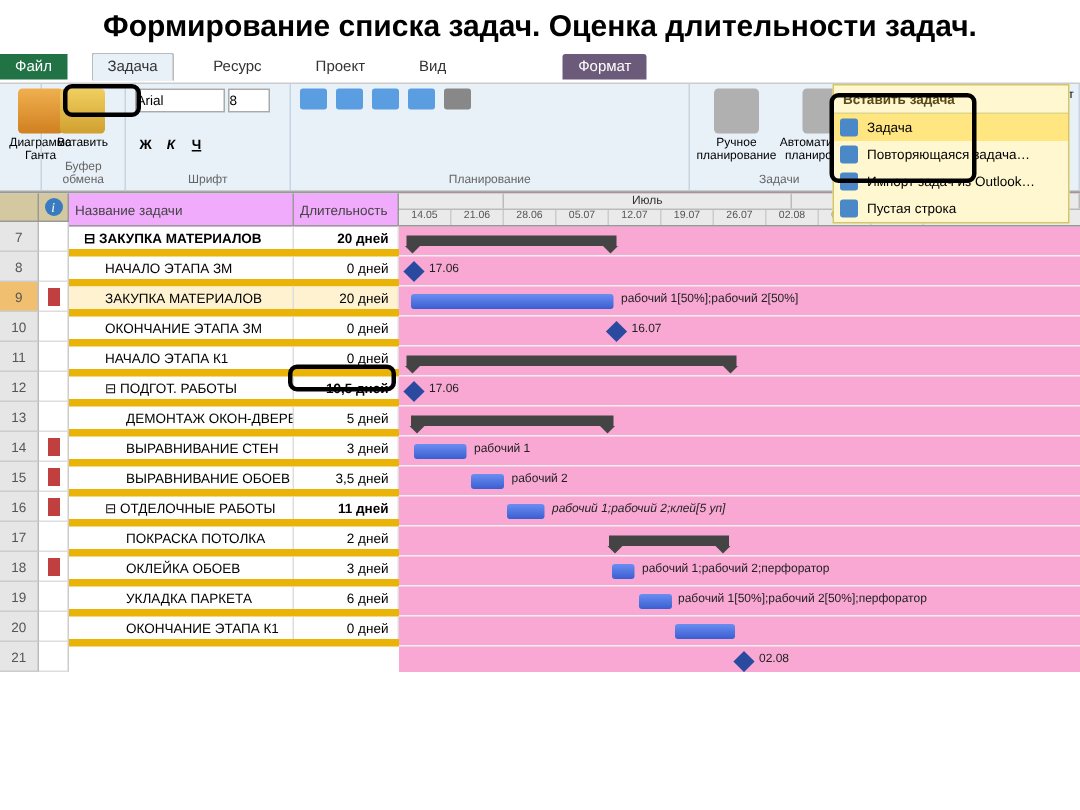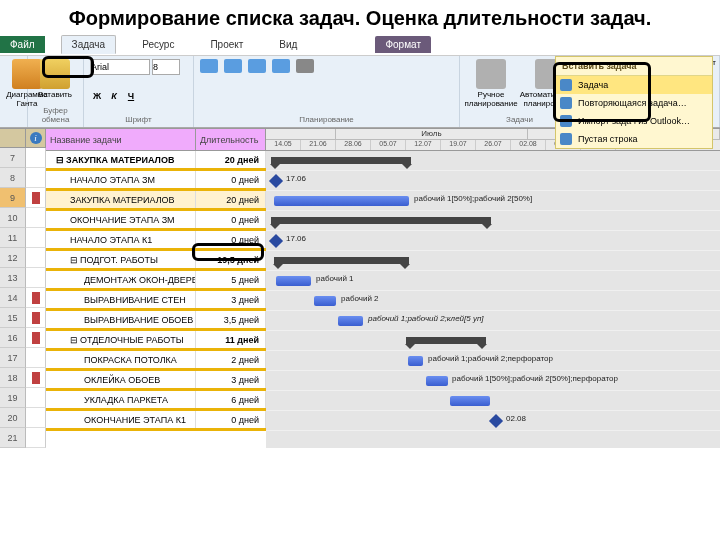--- a/index.html
+++ b/index.html
@@ -39,29 +39,29 @@
   .grid-area { display: flex; height: 320px; border-top: 1px solid #999; }
   .rownum-col { width: 26px; background: #e6e6e6; }
   .rownum { height: 20px; border-bottom: 1px solid #ccc; border-right: 1px solid #bbb; font-size: 9px; color: #555; display: flex; align-items: center; justify-content: center; }
   .rownum.sel { background: #f0c070; }
   .info-col { width: 20px; }
   .info-cell { height: 20px; border-bottom: 1px solid #ddd; border-right: 1px solid #ccc; display: flex; align-items: center; justify-content: center; }
   .info-cell .flag { width: 8px; height: 12px; background: #c04040; }
   .task-col { display: flex; flex-direction: column; width: 220px; }
   .hdr-row { display: flex; height: 22px; background: #f0abfc; border-bottom: 1px solid #999; }
   .hdr-cell { border-right: 1px solid #999; font-size: 9px; color: #444; display: flex; align-items: center; padding: 0 4px; }
-  .data-row { display: flex; height: 20px; border-bottom: 3px solid #eab308; }
+  .data-row { display: flex; height: 20px; border-bottom: 5px solid #eab308; }
   .data-row.sel { background: #fff2d0; }
   .name-cell { width: 150px; border-right: 1px solid #ddd; font-size: 9px; display: flex; align-items: center; padding-left: 4px; overflow: hidden; white-space: nowrap; }
   .name-cell.l1 { padding-left: 10px; font-weight: bold; }
   .name-cell.l2 { padding-left: 24px; }
   .name-cell.l3 { padding-left: 38px; }
   .dur-cell { width: 70px; border-right: 1px solid #ddd; font-size: 9px; display: flex; align-items: center; justify-content: flex-end; padding-right: 6px; }
   .dur-cell.bold { font-weight: bold; }
-  .gantt-col { flex: 1; overflow: hidden; position: relative; background: #e5e5e5; }
+  .gantt-col { flex: 1; overflow: hidden; position: relative; background: #f9a8d4; }
   .gantt-hdr { height: 22px; background: #eaeaea; border-bottom: 1px solid #999; display: flex; }
   .gantt-hdr-top { height: 11px; display: flex; border-bottom: 1px solid #bbb; width: 100%; }
   .gantt-hdr-bot { height: 11px; display: flex; width: 100%; }
   .gh-month { flex:1; border-right: 1px solid #bbb; font-size: 8px; text-align: center; color:#333; }
   .gh-day { width: 35px; border-right: 1px solid #ccc; font-size: 7px; text-align: center; color:#555; }
   .gantt-body { position: relative; }
   .gantt-row { height: 20px; border-bottom: 1px solid #f0f0f0; position: relative; }
   .summary-bar { position: absolute; height: 7px; top: 6px; background: #444; }
   .summary-bar::before, .summary-bar::after { content:""; position:absolute; top:7px; width:0; height:0; border-left:5px solid transparent; border-right:5px solid transparent; border-top:5px solid #444; }
   .summary-bar::before { left:-1px; } .summary-bar::after { right:-1px; }
@@ -308,20 +308,24 @@
         </div>
         <div class="gantt-row">
           <div class="milestone" style="left:5px;"></div>
           <div class="bar-label" style="left:20px;">17.06</div>
         </div>
         <div class="gantt-row">
           <div class="task-bar" style="left:8px;width:135px;"></div>
           <div class="bar-label" style="left:148px;">рабочий 1[50%];рабочий 2[50%]</div>
         </div>
         <div class="gantt-row">
+          <div class="milestone" style="left:140px;"></div>
+          <div class="bar-label" style="left:155px;">16.07</div>
+        </div>
+        <div class="gantt-row">
           <div class="summary-bar" style="left:5px;width:220px;"></div>
         </div>
         <div class="gantt-row">
           <div class="milestone" style="left:5px;"></div>
           <div class="bar-label" style="left:20px;">17.06</div>
         </div>
         <div class="gantt-row">
           <div class="summary-bar" style="left:8px;width:135px;"></div>
         </div>
         <div class="gantt-row">

